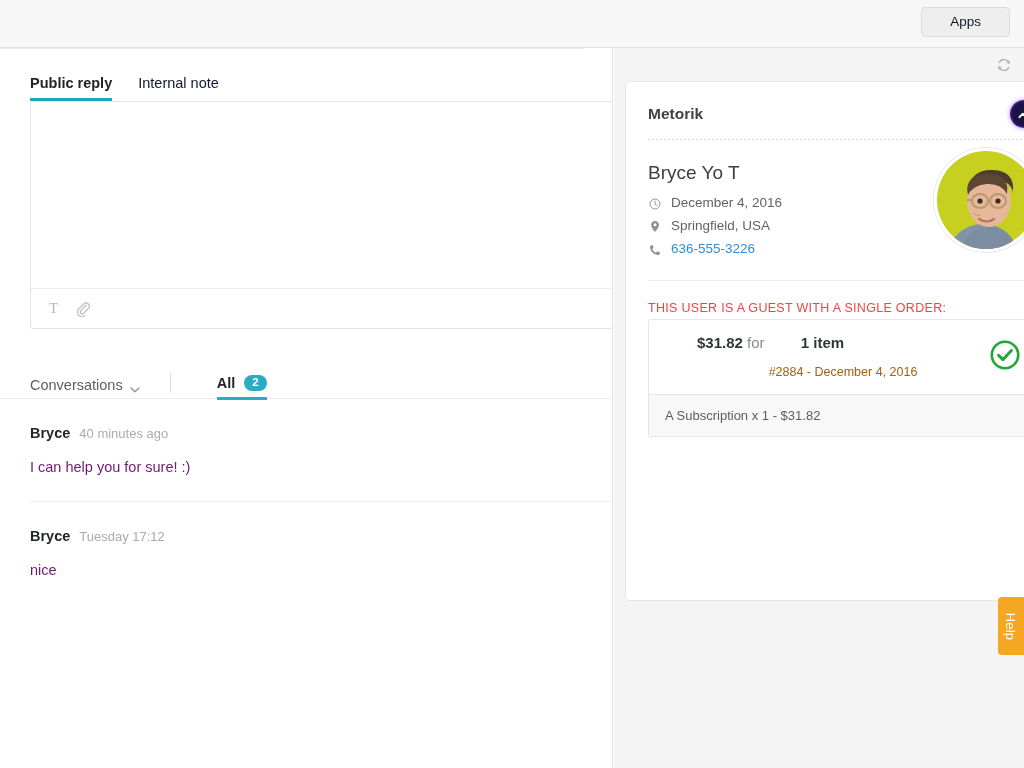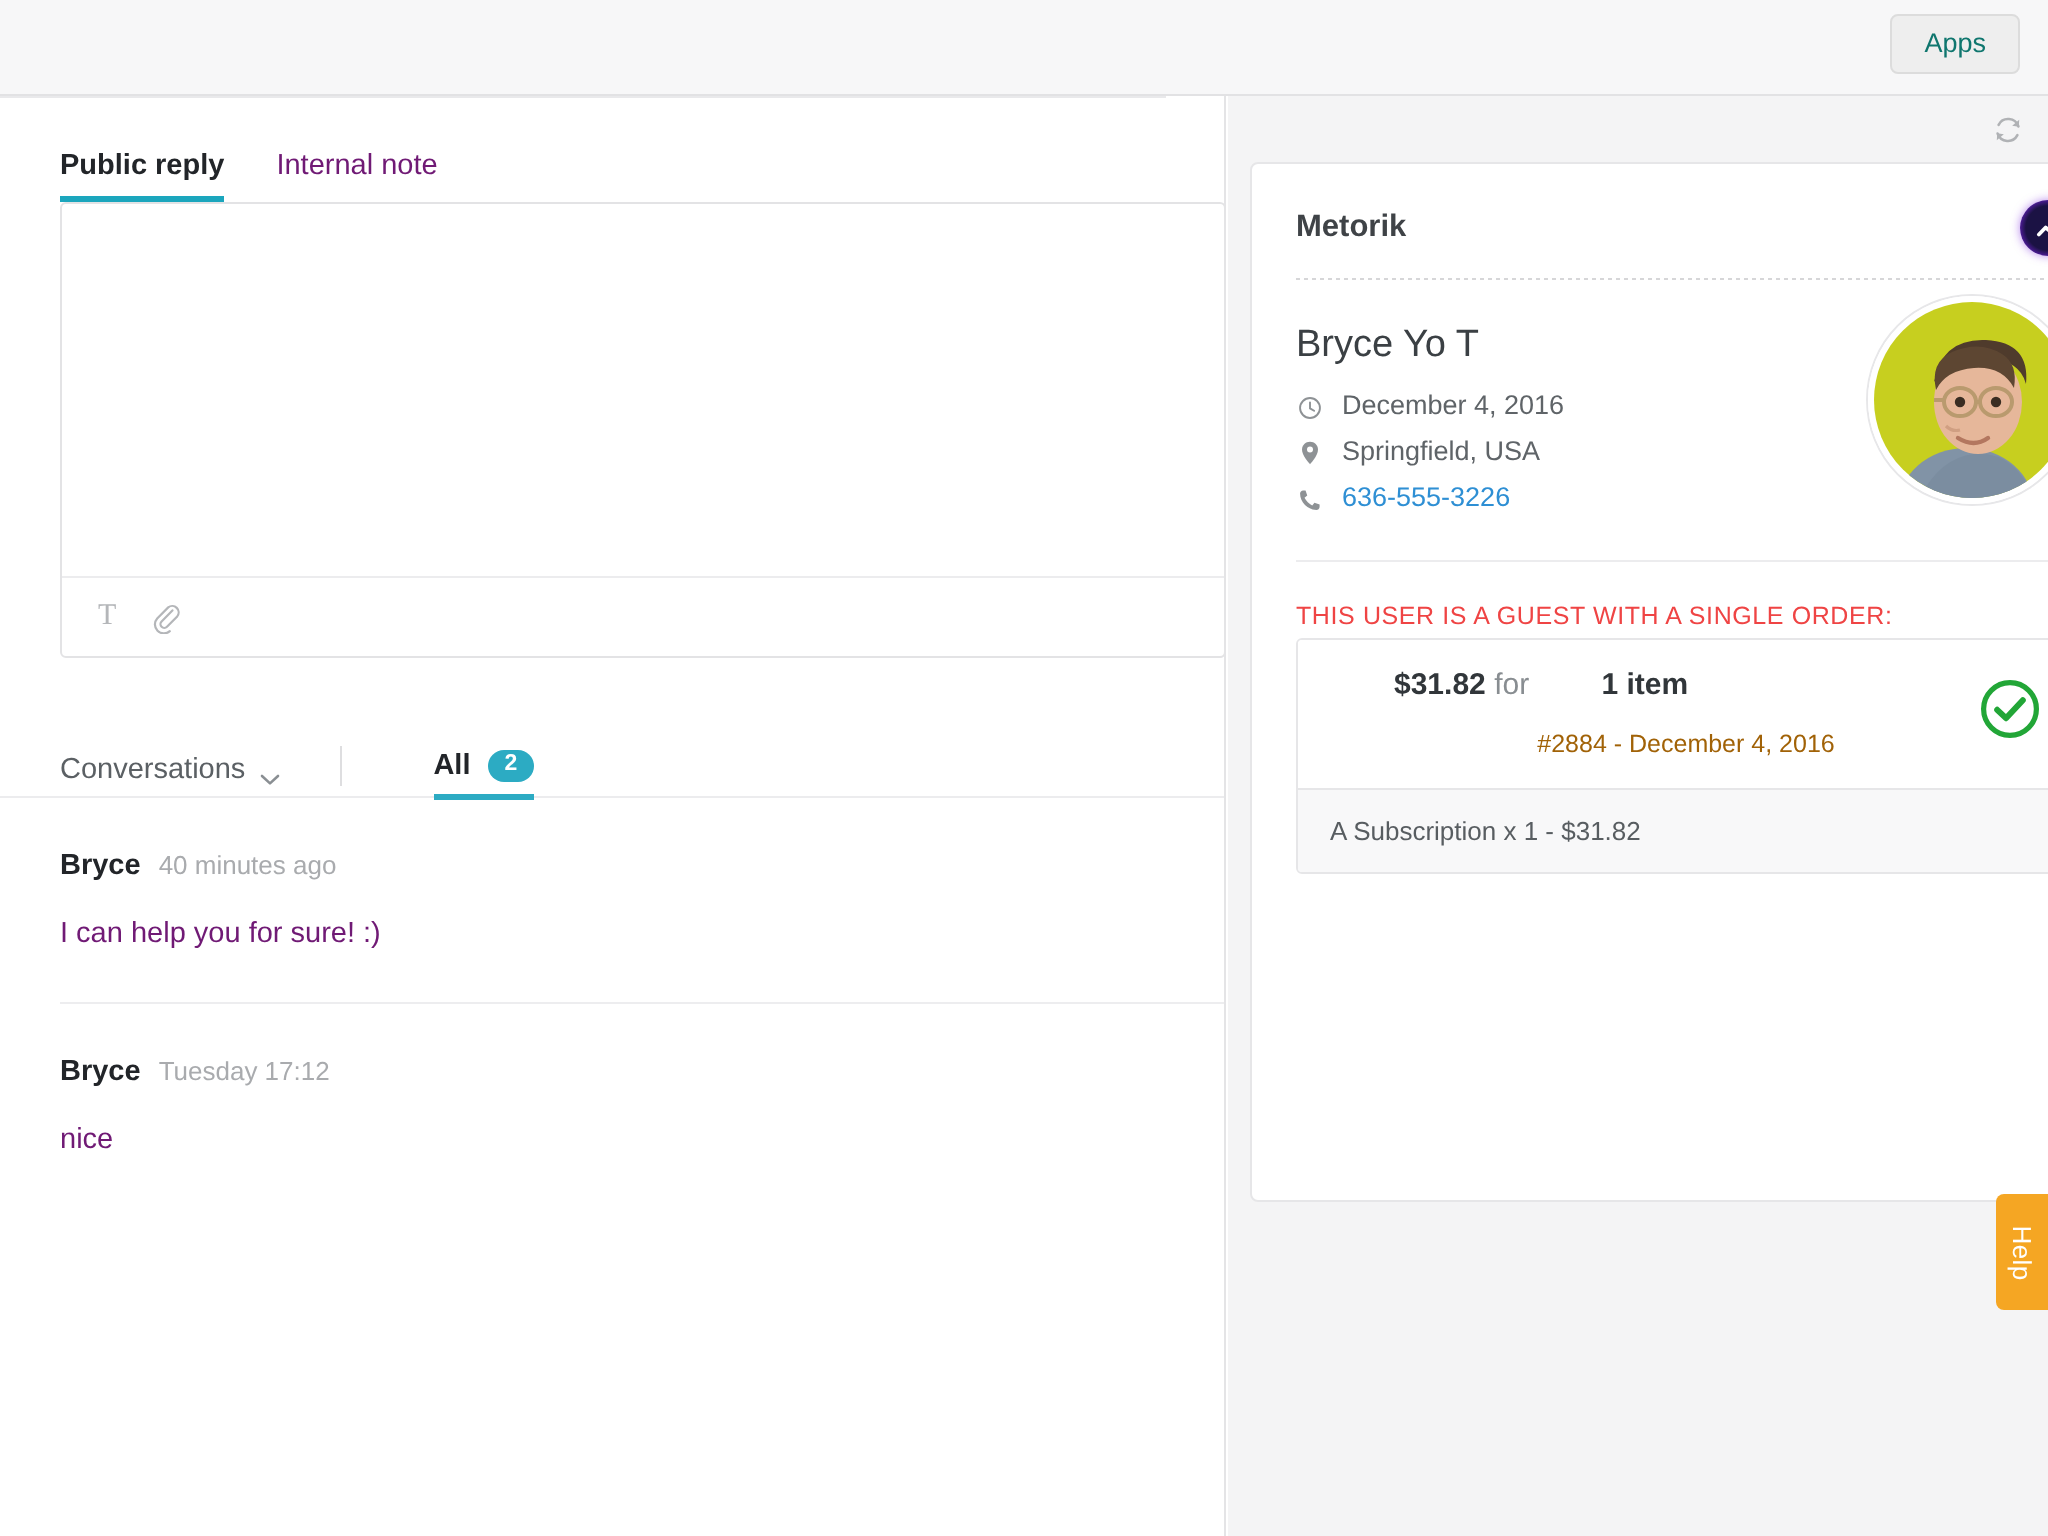--- a/index.html
+++ b/index.html
@@ -14,25 +14,25 @@
 
   
   #topbar {
     position: absolute; top: 0; left: 0;
     width: 1024px; height: 48px;
     background: #f7f7f8;
     border-bottom: 1px solid #e2e2e4;
   }
   #apps-button {
     position: absolute; right: 14px; top: 7px;
-    height: 30px; padding: 0 16px;
+    height: 30px; padding: 0 28px;
     background: #eeeeee;
     border: 1px solid #dcdcdc;
     border-radius: 4px;
-    font-size: 13.5px; color: #0f766e;
+    font-size: 13.5px; color: #0f172a;
     line-height: 28px;
     cursor: pointer;
     font-family: "Liberation Sans", sans-serif;
   }
 
   
   #left-col {
     position: absolute; top: 48px; left: 0;
     width: 613px; height: 720px;
     background: #ffffff;
@@ -62,21 +62,21 @@
     display: flex; align-items: center; justify-content: center;
   }
   #header-divider {
     height: 1px; background: #e9e9eb; width: 613px; margin-left: -30px;
   }
 
   
   #reply-block { padding-top: 18px; }
   #reply-tabs { display: flex; align-items: flex-end; gap: 26px; height: 32px; }
   .reply-tab {
-    font-size: 14.5px; color: #701a75; padding-bottom: 8px;
+    font-size: 14.5px; color: #0f172a; padding-bottom: 8px;
     cursor: pointer; position: relative; font-family: "Liberation Sans", sans-serif;
   }
   .reply-tab.active { color: #222529; font-weight: 700; }
   .reply-tab.active:after {
     content: ""; position: absolute; left: 0; right: 0; bottom: -2px;
     height: 3px; background: #1ba6bd;
   }
   #editor-shell {
     margin-top: 2px; width: 583px;
     border: 1px solid #e3e3e5; border-radius: 3px;

